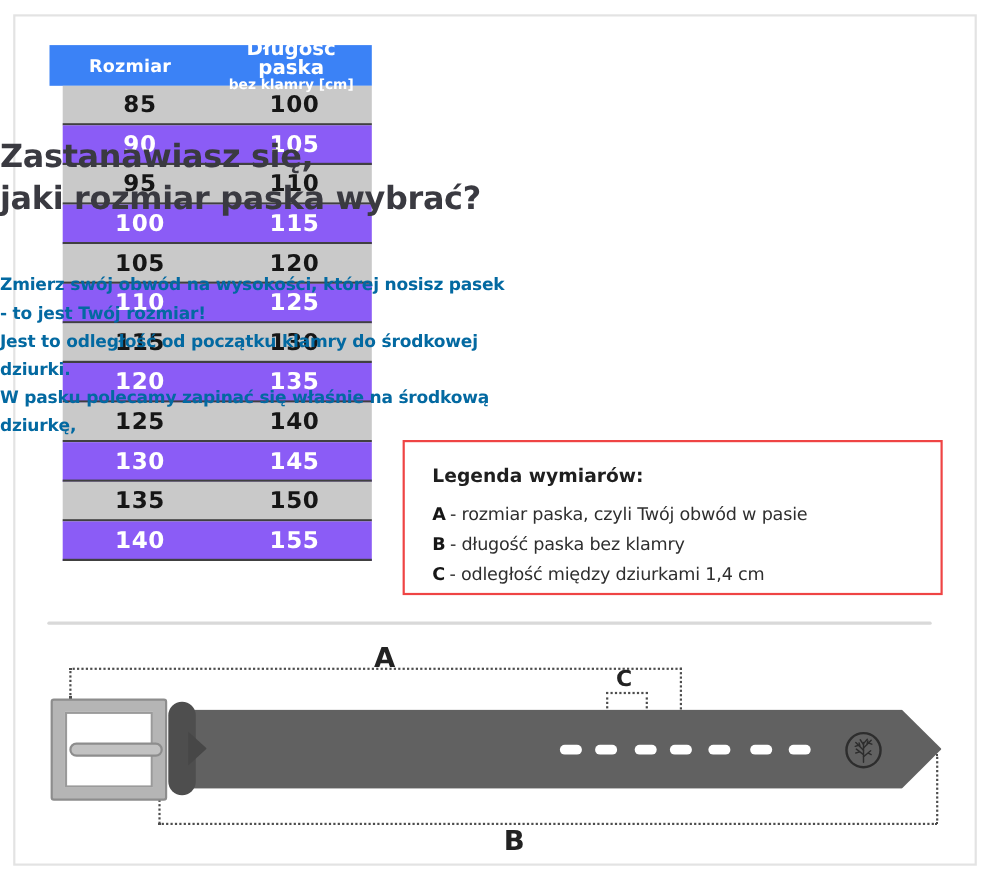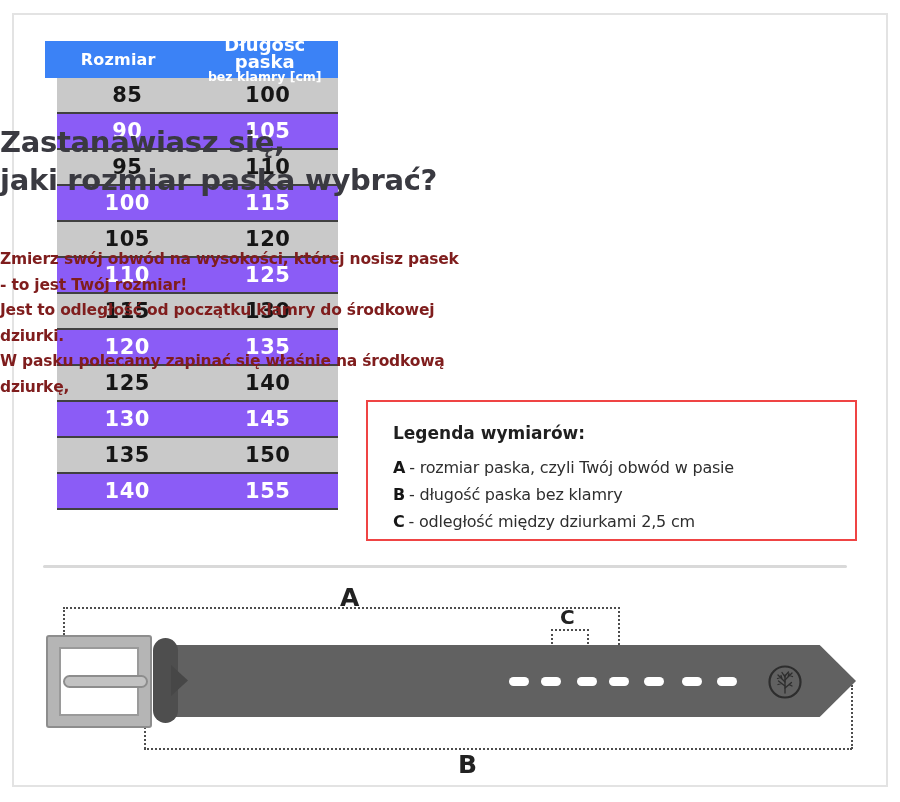--- a/index.html
+++ b/index.html
@@ -15,21 +15,21 @@
   .th-two .l1 { font-size:18px; line-height:17px; }
   .th-two .l2 { font-size:12.5px; line-height:14px; }
   .trow { display:flex; height:36px; border-bottom:2px solid #404040; align-items:center;margin-left:12px; }
   .trow .td { width:50%; text-align:center; font-weight:bold; font-size:21px; letter-spacing:.5px; }
   .row-light { background:#c9c9c9; color:#161616; }
   .row-dark  { background:#8b5cf6; color:#ffffff; }
 
   
   .info-col { position:absolute; left:358px; top:0; width:498px; text-align:left; color:#2c2c2c;margin-top:38px; }
   .headline { position:absolute; left:0; top:85px; width:498px; font-weight:bold; font-size:29px; line-height:38px; color:#3a3a41; letter-spacing:-.3px; }
-  .para { position:absolute; left:0; top:209px; width:498px; font-weight:bold; font-size:15.5px; line-height:25.5px; color:#7f1d1d; letter-spacing:-.2px; }
+  .para { position:absolute; left:0; top:209px; width:498px; font-weight:bold; font-size:15.5px; line-height:25.5px; color:#0369a1; letter-spacing:-.2px; }
 
   .legend-box { position:absolute; left:366px; top:400px; width:491px; height:141px; border:2px solid #ef4444; background:#fff; padding:21px 0 0 25px; text-align:left; }
   .legend-title { font-weight:bold; font-size:17px; color:#1f1f1f; margin-bottom:11px; }
   .legend-item { font-size:16px; line-height:27px; color:#2e2e2e; letter-spacing:-.2px; }
   .legend-item b { font-weight:bold; color:#161616; margin-right:4px; }
 
   
   .divider { position:absolute; left:43px; top:565px; width:804px; height:3px; background:#d9d9d9; border-radius:2px; }
 
   
@@ -132,21 +132,21 @@
     <div>Zmierz swój obwód na wysokości, której nosisz pasek</div>
     <div>- to jest Twój rozmiar!</div>
     <div>Jest to odległość od początku klamry do środkowej dziurki.</div>
     <div>W pasku polecamy zapinać się właśnie na środkową dziurkę,</div>
   </div>
 
   <div class="legend-box">
     <div class="legend-title">Legenda wymiarów:</div>
     <div class="legend-item"><b>A</b><span>- rozmiar paska, czyli Twój obwód w pasie</span></div>
     <div class="legend-item"><b>B</b><span>- długość paska bez klamry</span></div>
-    <div class="legend-item"><b>C</b><span>- odległość między dziurkami 2,5 cm</span></div>
+    <div class="legend-item"><b>C</b><span>- odległość między dziurkami 1,4 cm</span></div>
   </div>
 
   <div class="divider"></div>
 
   <div class="dim-label lab-a">A</div>
   <div class="dim-label lab-c">C</div>
   <div class="dim-label lab-b">B</div>
 
   <div class="dot-h a-h"></div>
   <div class="dot-v a-v1"></div>

